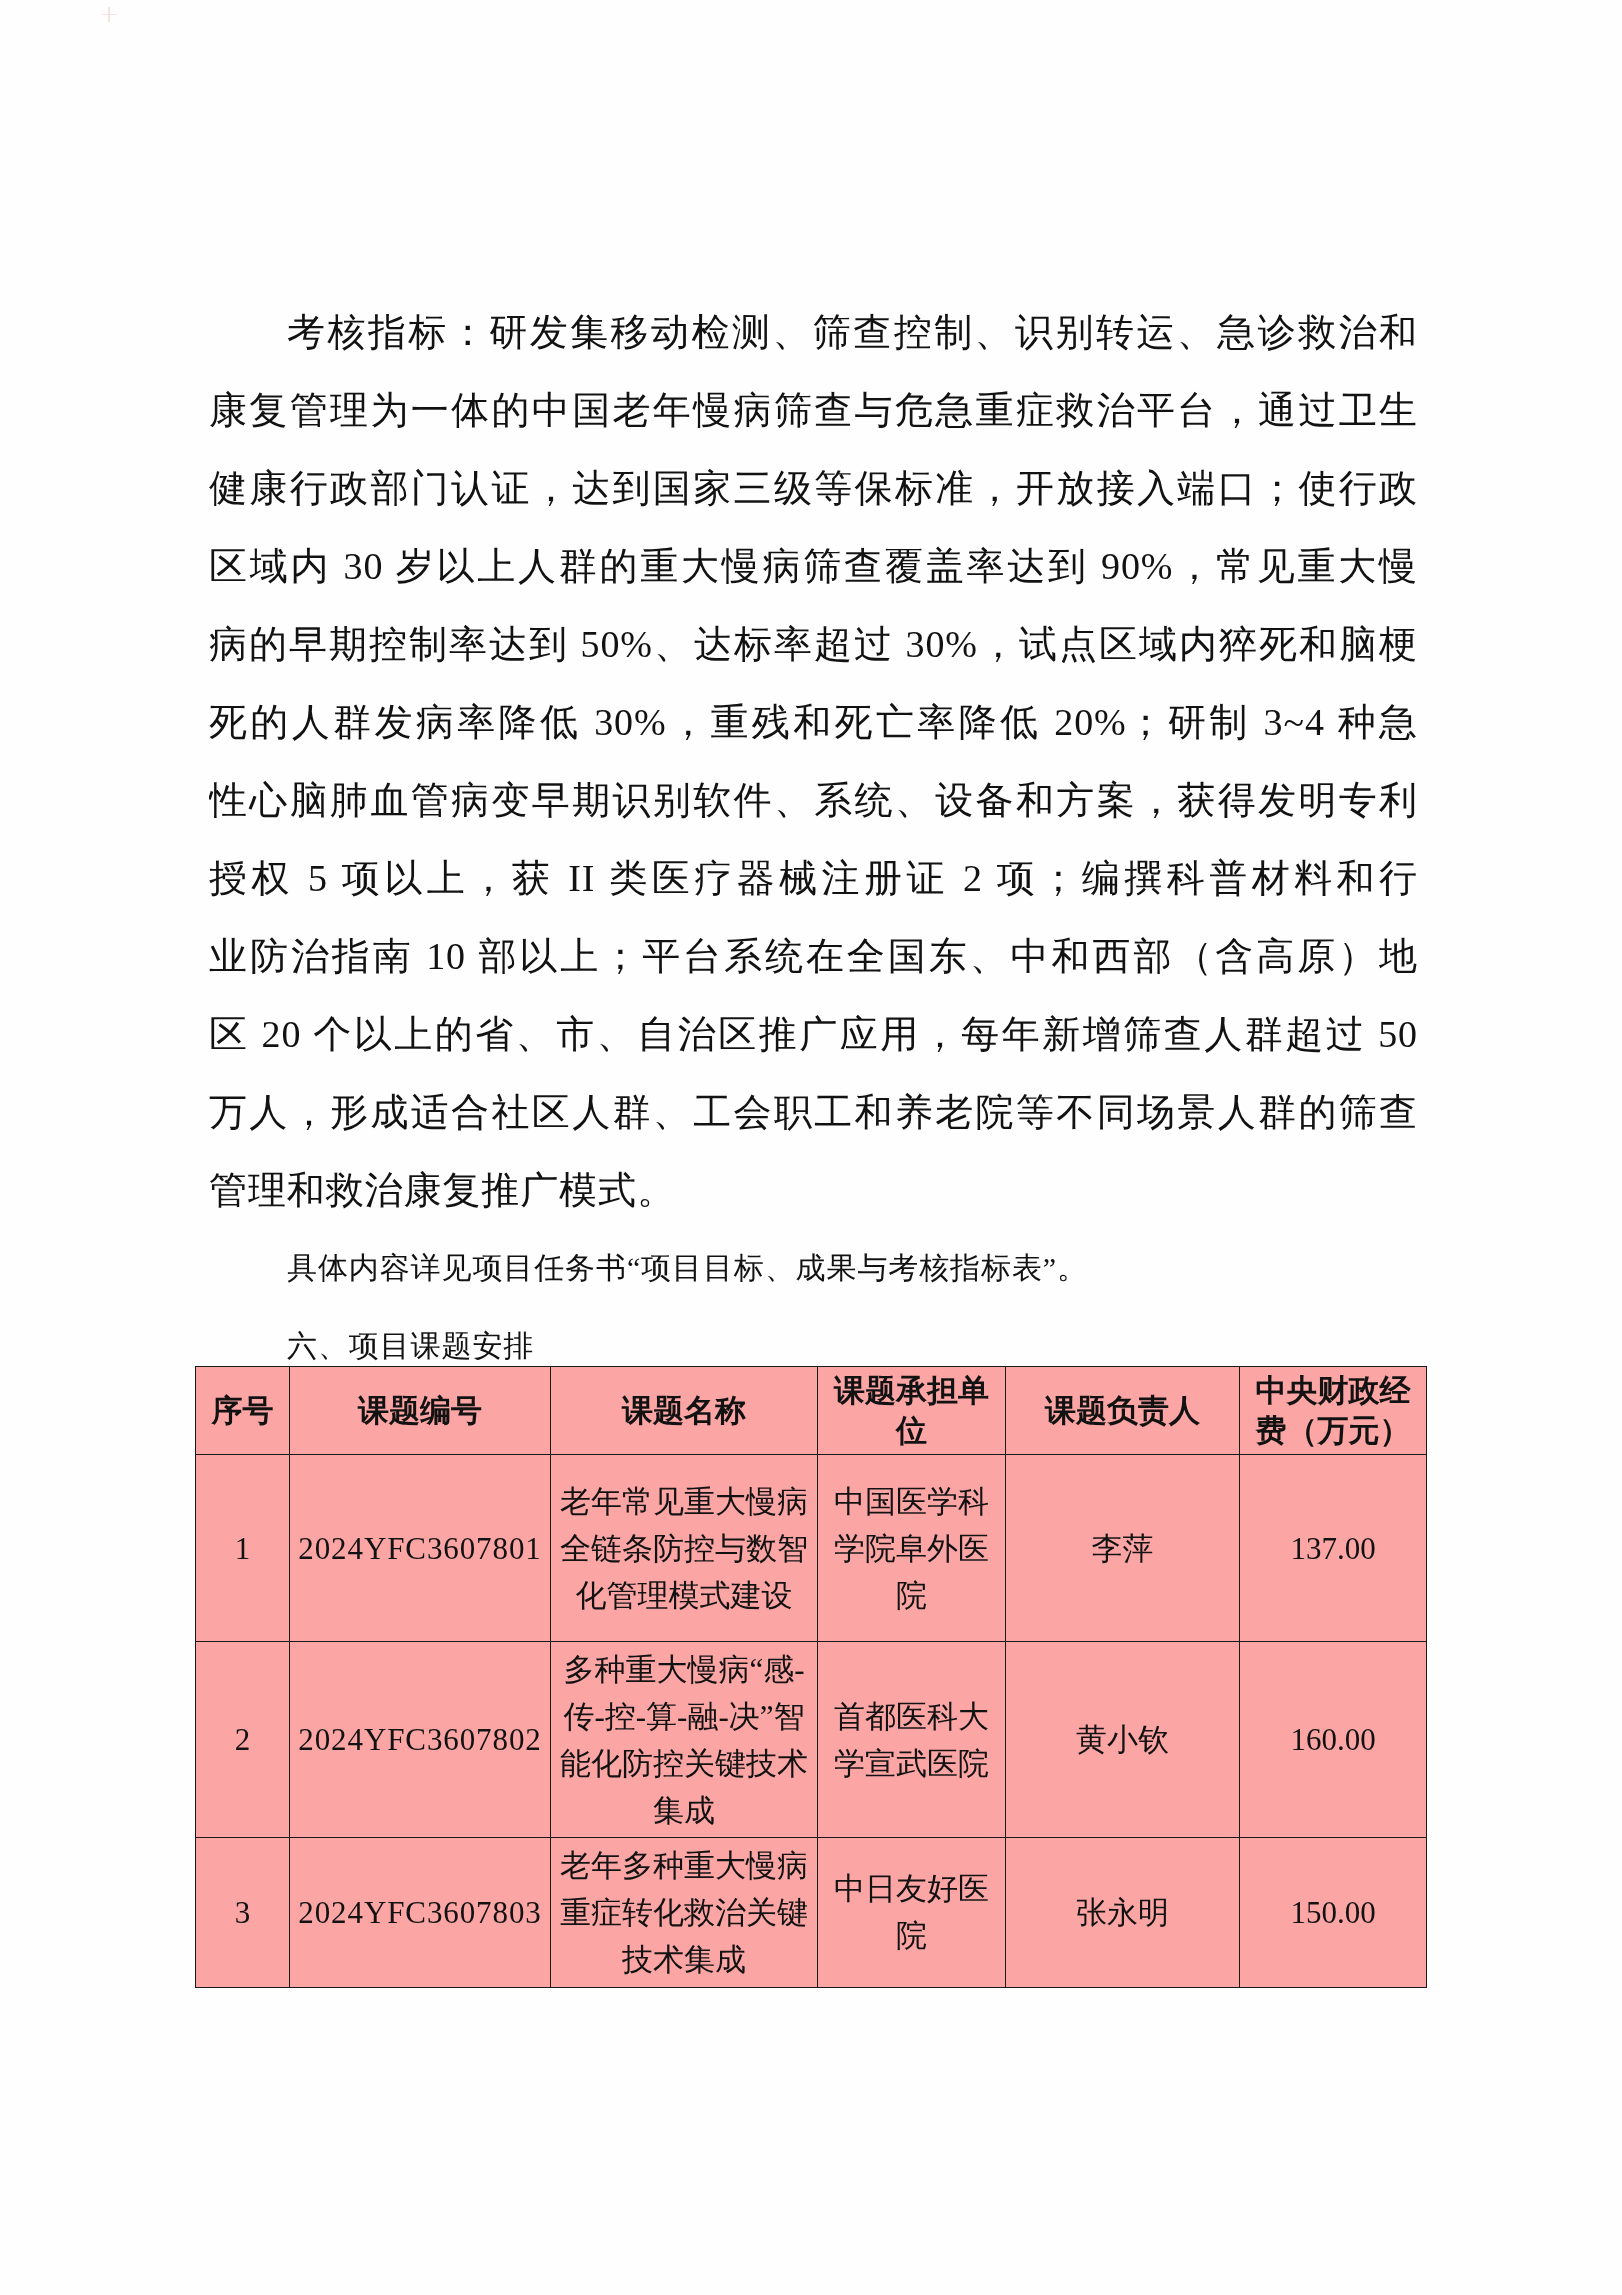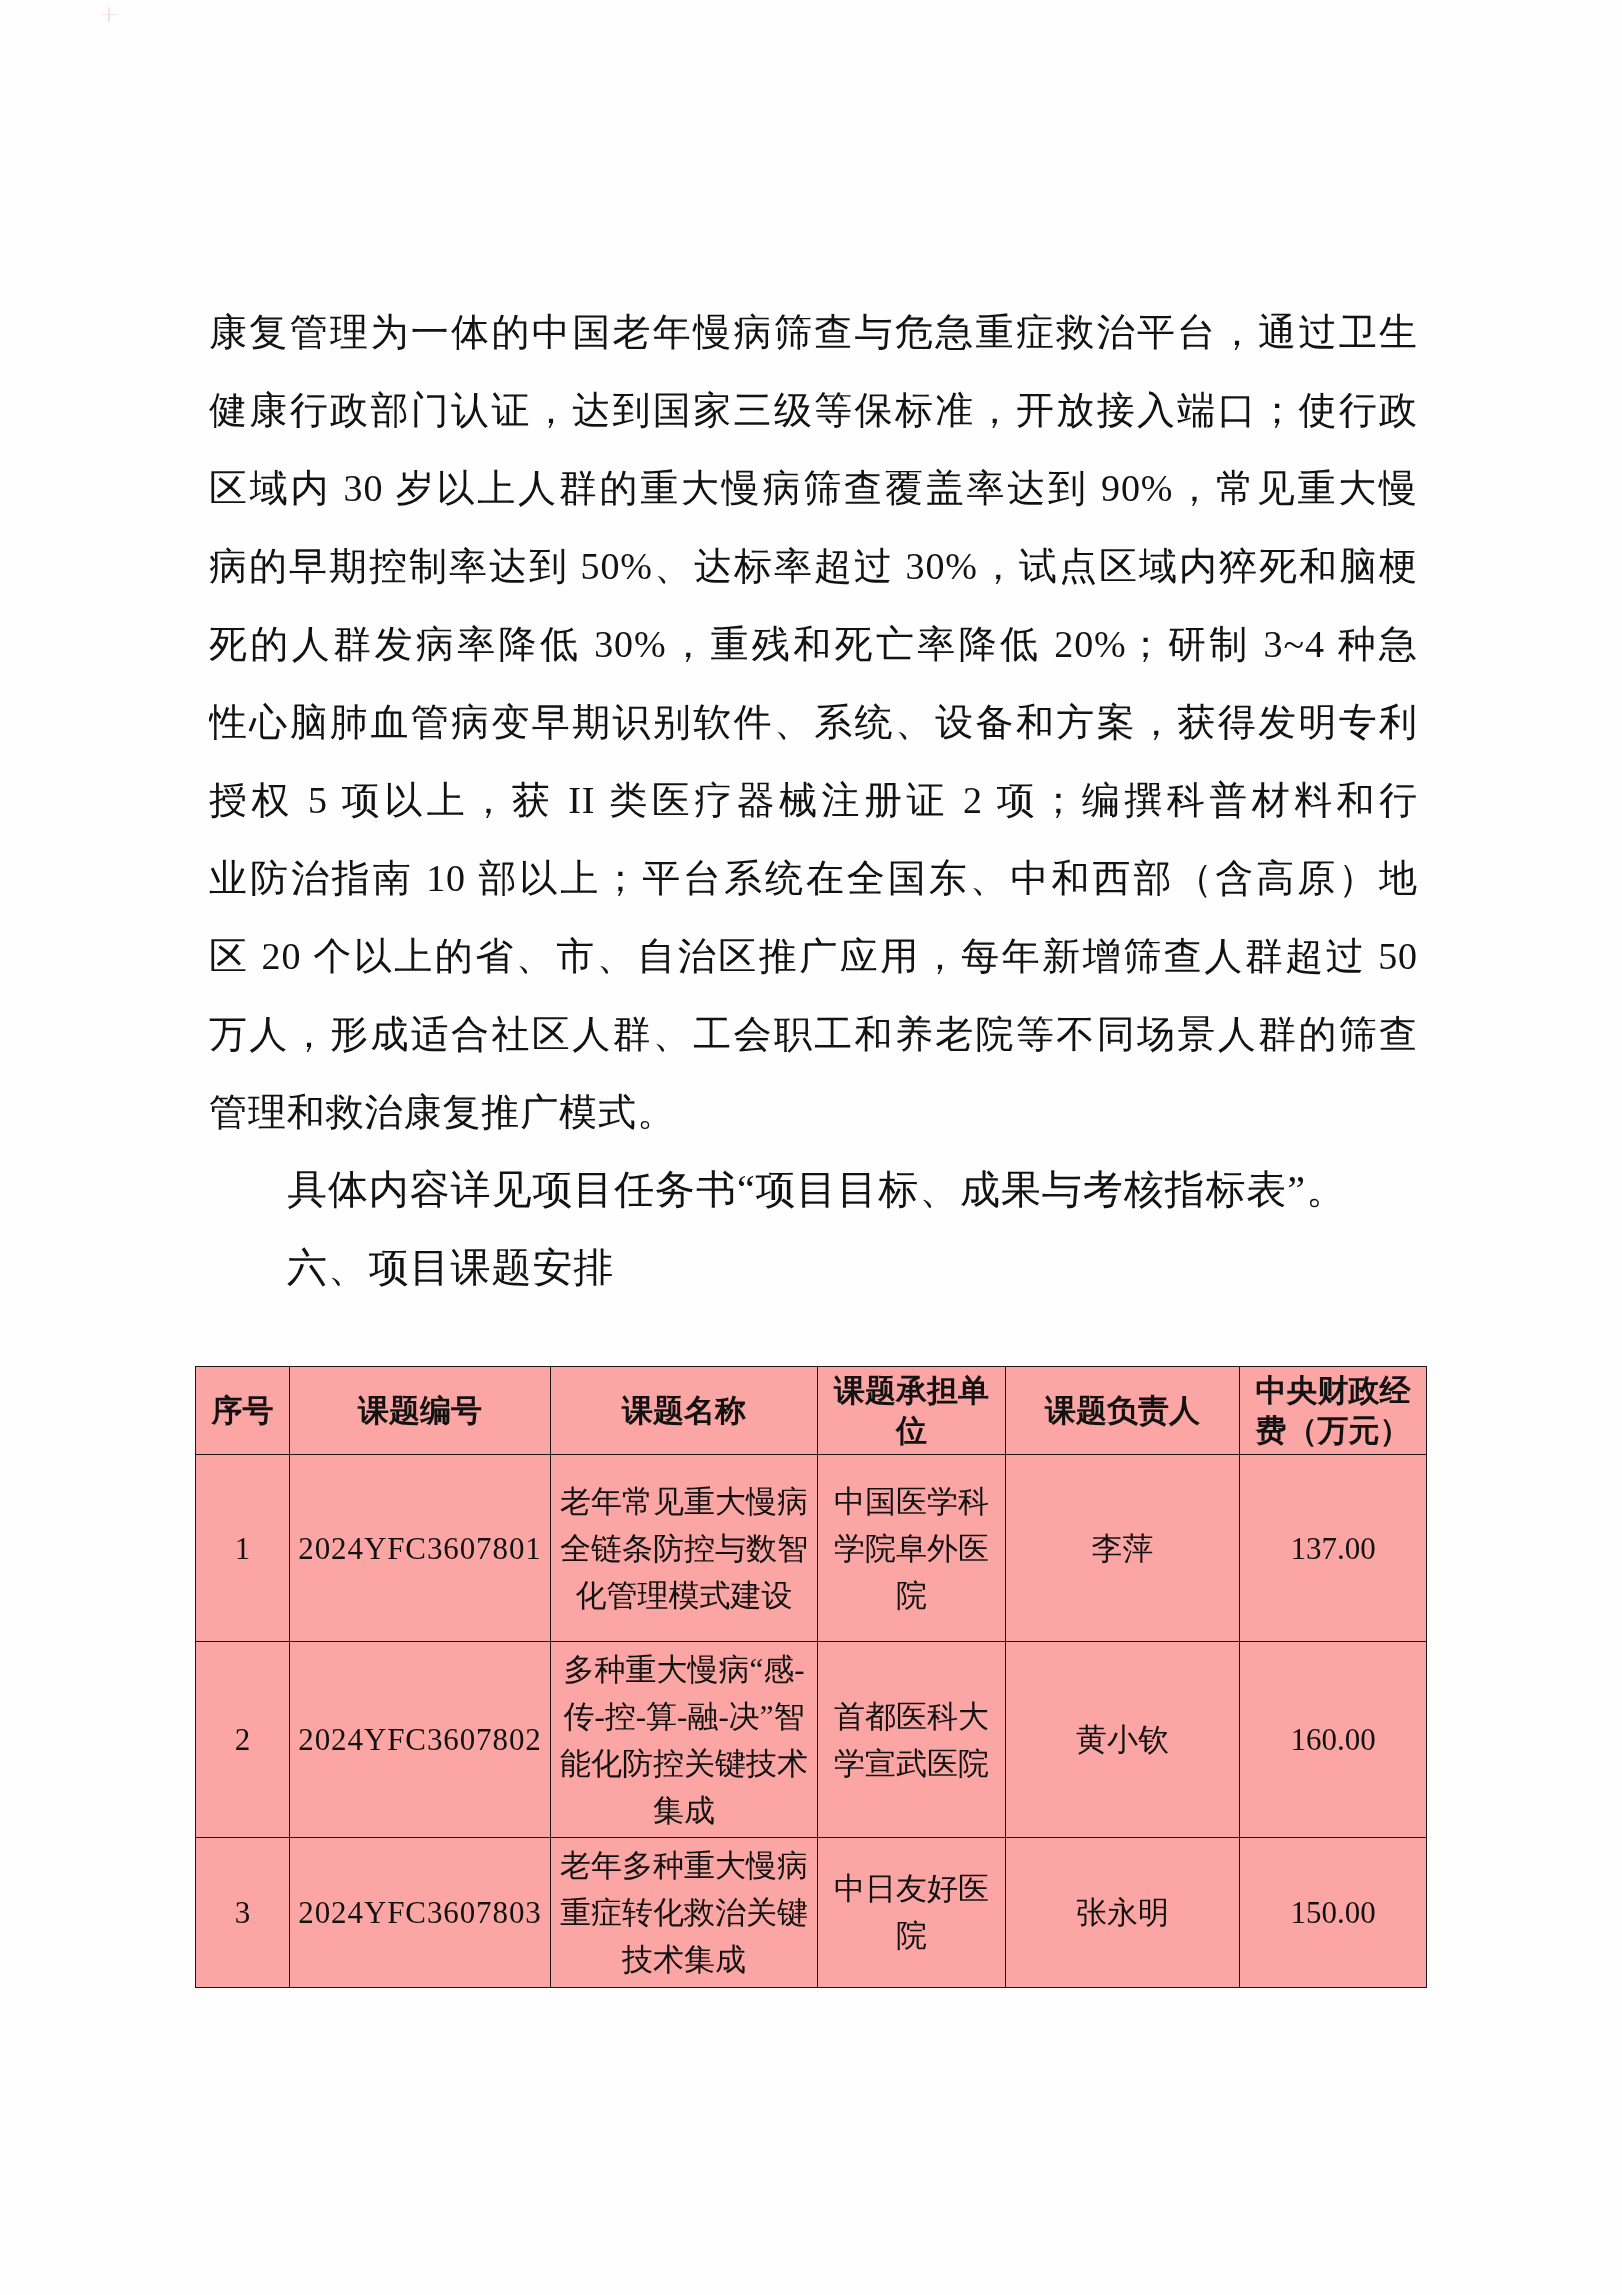--- a/index.html
+++ b/index.html
@@ -51,21 +51,21 @@
   }
   .bline.justify {
     white-space: normal;
     text-align: justify;
     text-align-last: justify;
     overflow: hidden;
   }
   .bline.indent { text-indent: 78px; }
 
   .note-line, .section-heading {
-    font-size: 40px;
+    font-size: 30px;
     line-height: 78px;
     height: 78px;
     text-indent: 78px;
     letter-spacing: 0.9px;
     white-space: nowrap;
   }
 
   table.topics {
     position: absolute;
     left: 195px;
@@ -101,20 +101,21 @@
   td.code-cell { letter-spacing: 0.9px; }
 </style>
 </head>
 <body>
 
 <div class="page">
 
   <div class="scan-artifact"></div>
 
   <div class="content">
+    <div class="bline justify indent">考核指标：研发集移动检测、筛查控制、识别转运、急诊救治和</div>
     <div class="bline justify">康复管理为一体的中国老年慢病筛查与危急重症救治平台，通过卫生</div>
     <div class="bline justify">健康行政部门认证，达到国家三级等保标准，开放接入端口；使行政</div>
     <div class="bline justify">区域内 30 岁以上人群的重大慢病筛查覆盖率达到 90%，常见重大慢</div>
     <div class="bline justify">病的早期控制率达到 50%、达标率超过 30%，试点区域内猝死和脑梗</div>
     <div class="bline justify">死的人群发病率降低 30%，重残和死亡率降低 20%；研制 3~4 种急</div>
     <div class="bline justify">性心脑肺血管病变早期识别软件、系统、设备和方案，获得发明专利</div>
     <div class="bline justify">授权 5 项以上，获 II 类医疗器械注册证 2 项；编撰科普材料和行</div>
     <div class="bline justify">业防治指南 10 部以上；平台系统在全国东、中和西部（含高原）地</div>
     <div class="bline justify">区 20 个以上的省、市、自治区推广应用，每年新增筛查人群超过 50</div>
     <div class="bline justify">万人，形成适合社区人群、工会职工和养老院等不同场景人群的筛查</div>

